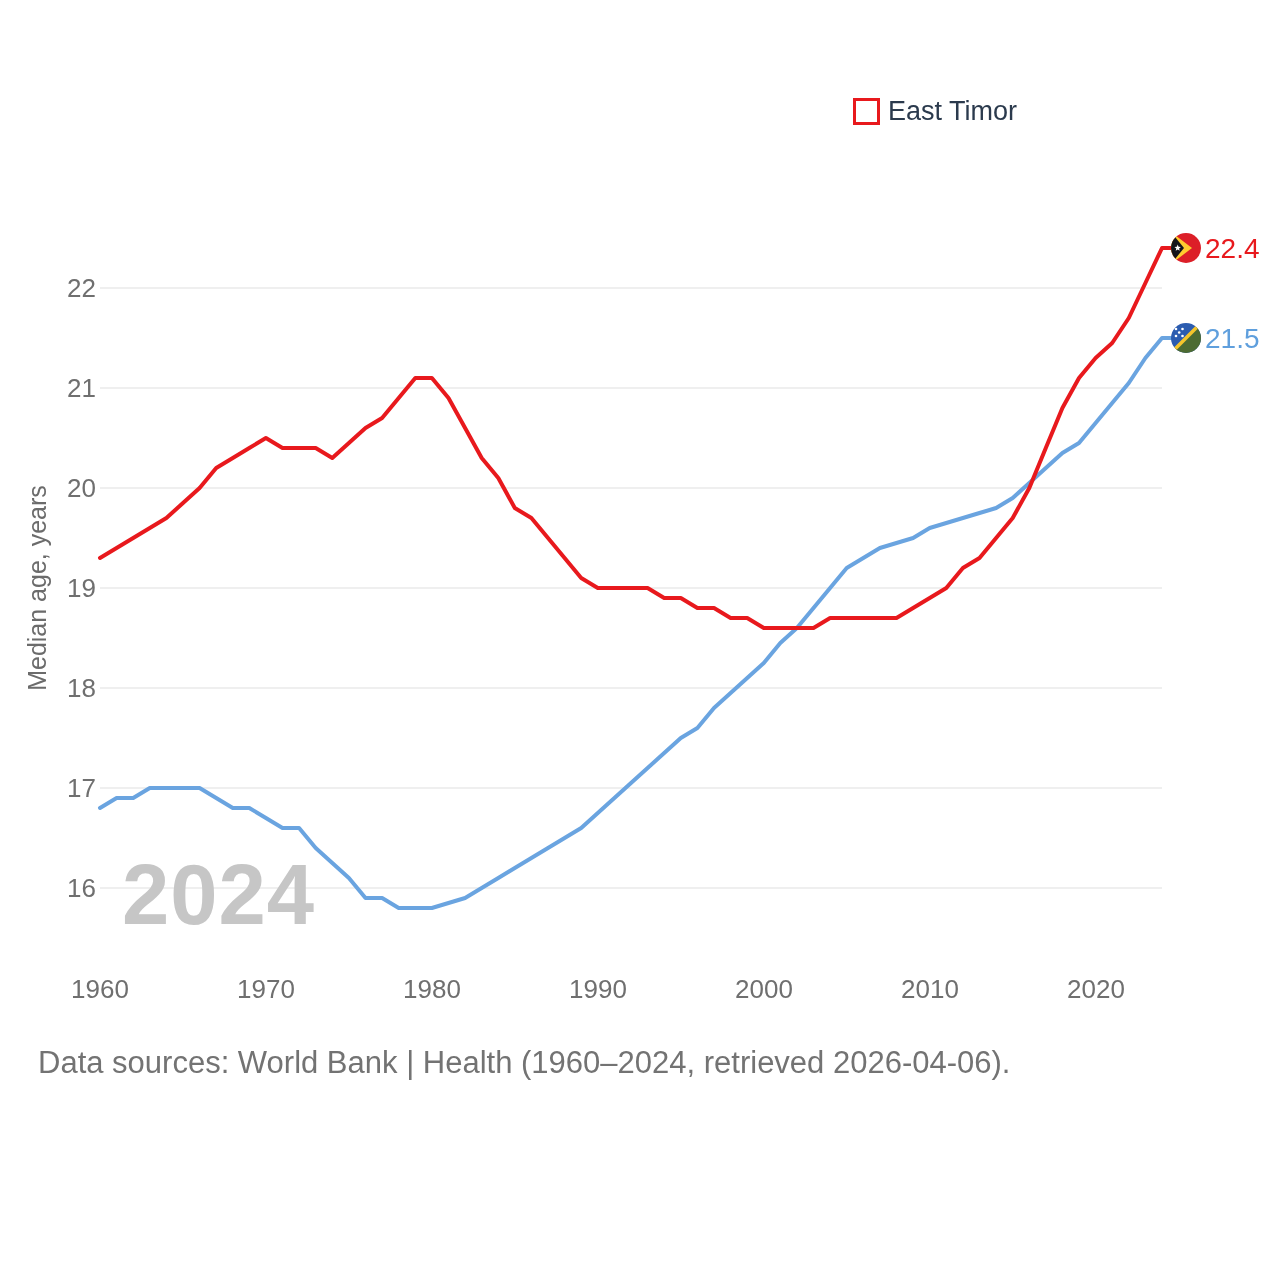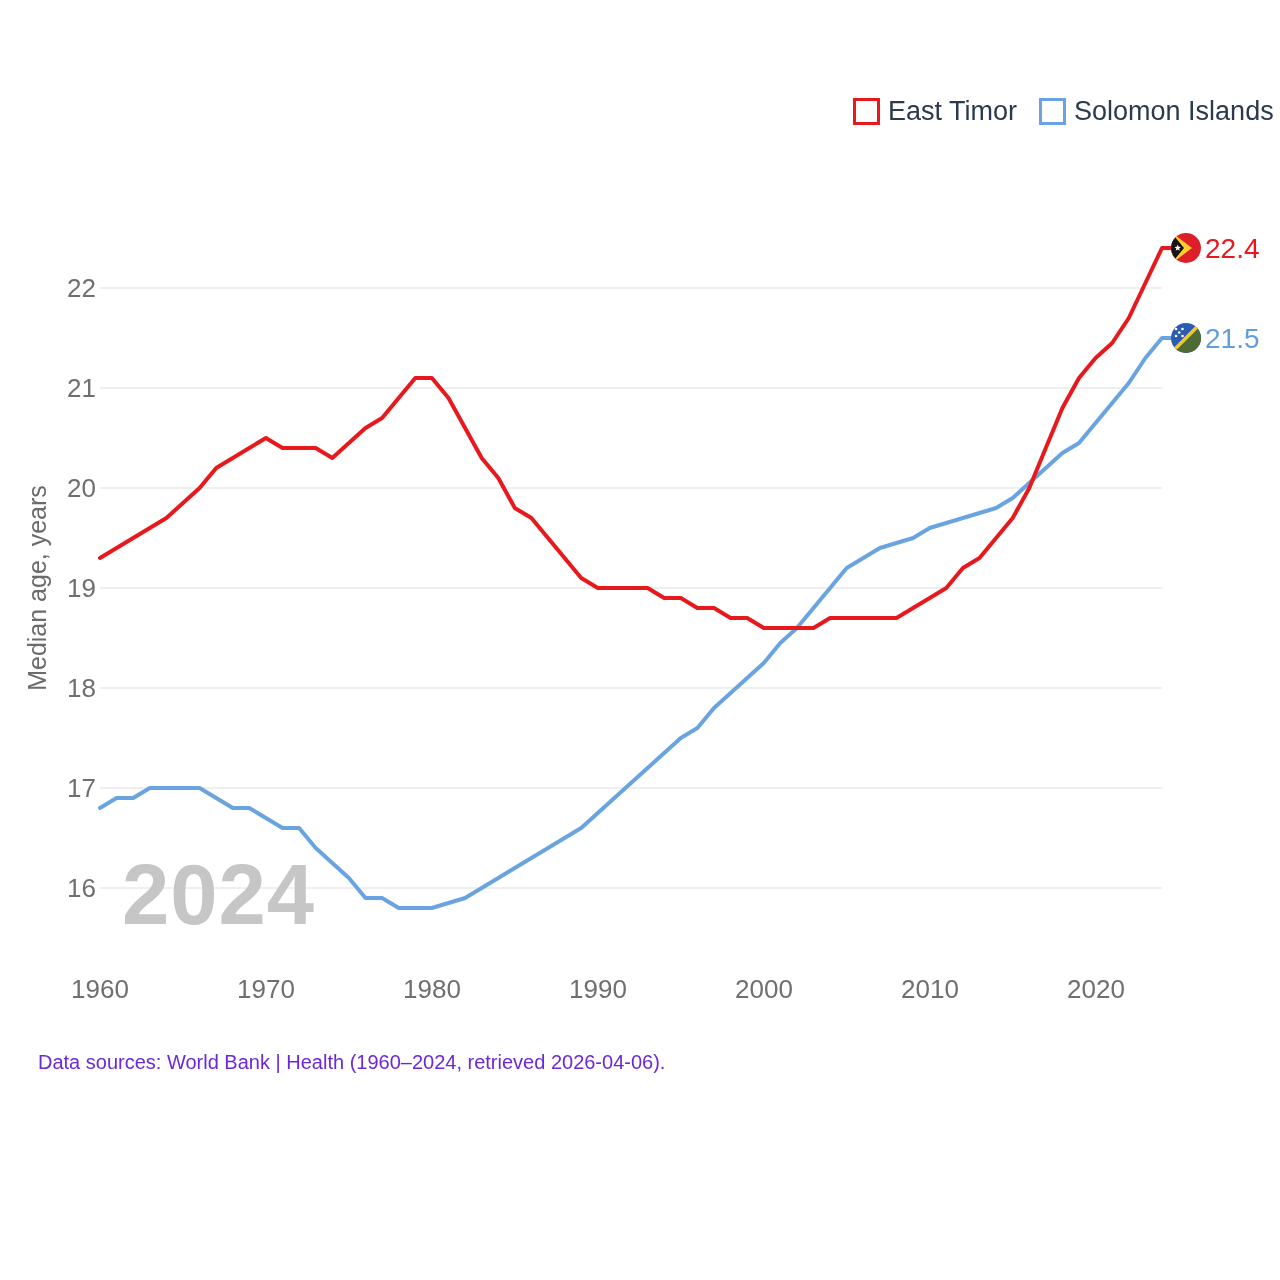--- a/index.html
+++ b/index.html
@@ -7,21 +7,21 @@
         font-family:"Liberation Sans", sans-serif;}
   .chart-svg{position:absolute;left:0;top:0;}
   .legend{position:absolute;left:855px;top:96px;}
   .legend-title{font-size:27px;color:#2b3a4d;margin-bottom:13px;}
   .legend-row{display:flex;align-items:center;gap:22px;margin-left:-2px;}
   .legend-item{display:flex;align-items:center;gap:8px;cursor:pointer;}
   .legend-box{width:27px;height:27px;box-sizing:border-box;background:#fff;}
   .legend-box.et{border:3px solid #e8191d;}
   .legend-box.si{border:3px solid #6aa4e0;}
   .legend-label{font-size:27px;color:#2b3a4d;white-space:nowrap;}
-  .footer{position:absolute;left:38px;top:1042px;font-size:20px;line-height:41px;color:#6d28d9;}
+  .footer{position:absolute;left:38px;top:1042px;font-size:31px;line-height:41px;color:#737373;}
   text{font-family:"Liberation Sans", sans-serif;}
 </style>
 </head>
 <body>
 
 <div class="page">
 
   <svg class="chart-svg" width="1280" height="1020" viewBox="0 0 1280 1020">
     <defs>
       <clipPath id="fc-et">
@@ -93,24 +93,20 @@
     </g>
     <text x="1205" y="348" font-size="28" fill="#5f9fdd">21.5</text>
   </svg>
 
   <div class="legend">
     <div class="legend-row">
       <div class="legend-item">
         <span class="legend-box et"></span>
         <span class="legend-label">East Timor</span>
       </div>
-      <div class="legend-item">
-        <span class="legend-box si"></span>
-        <span class="legend-label">Solomon Islands</span>
-      </div>
     </div>
   </div>
 
   <div class="footer">
     <div>Data sources: World Bank | Health (1960–2024, retrieved 2026-04-06).</div>
   </div>
 
 </div>
 
 </body></html>

